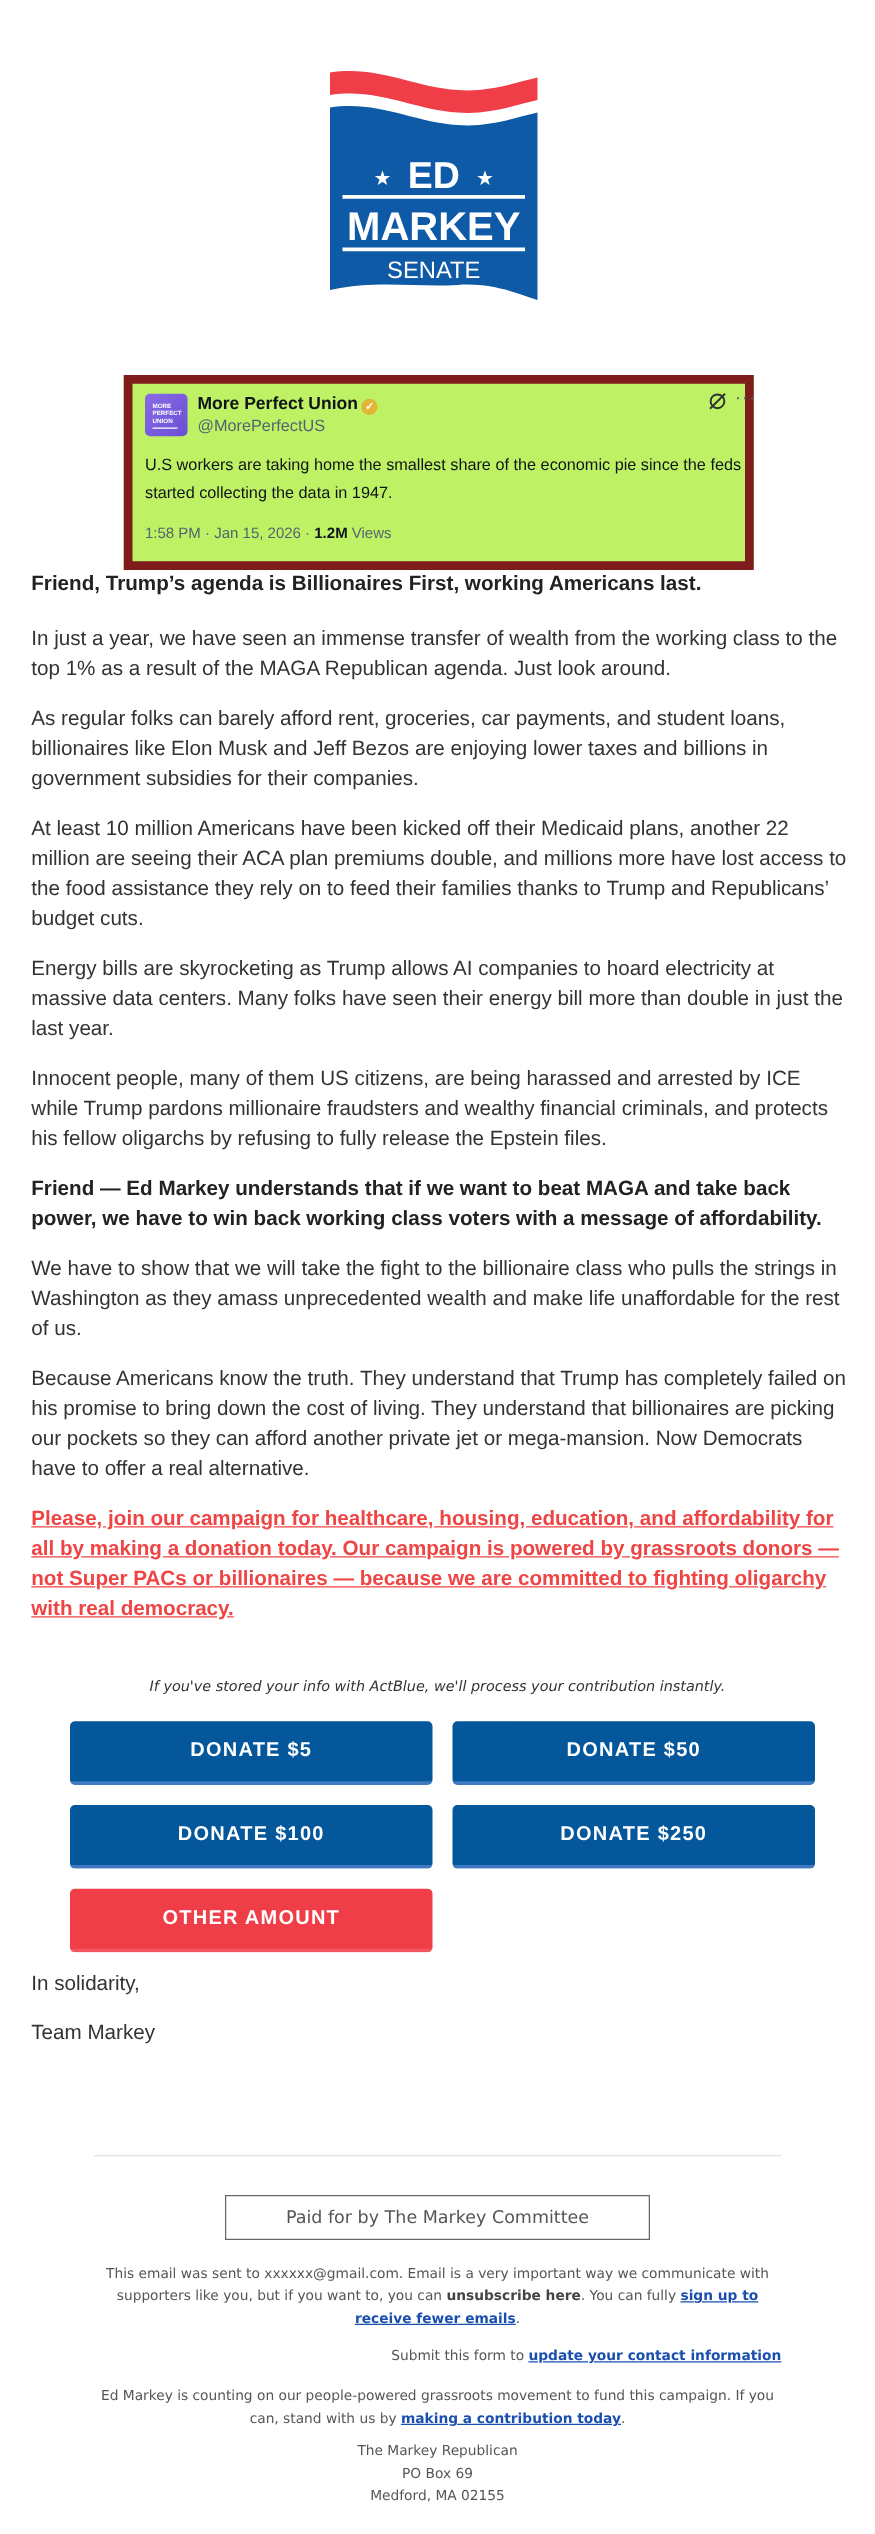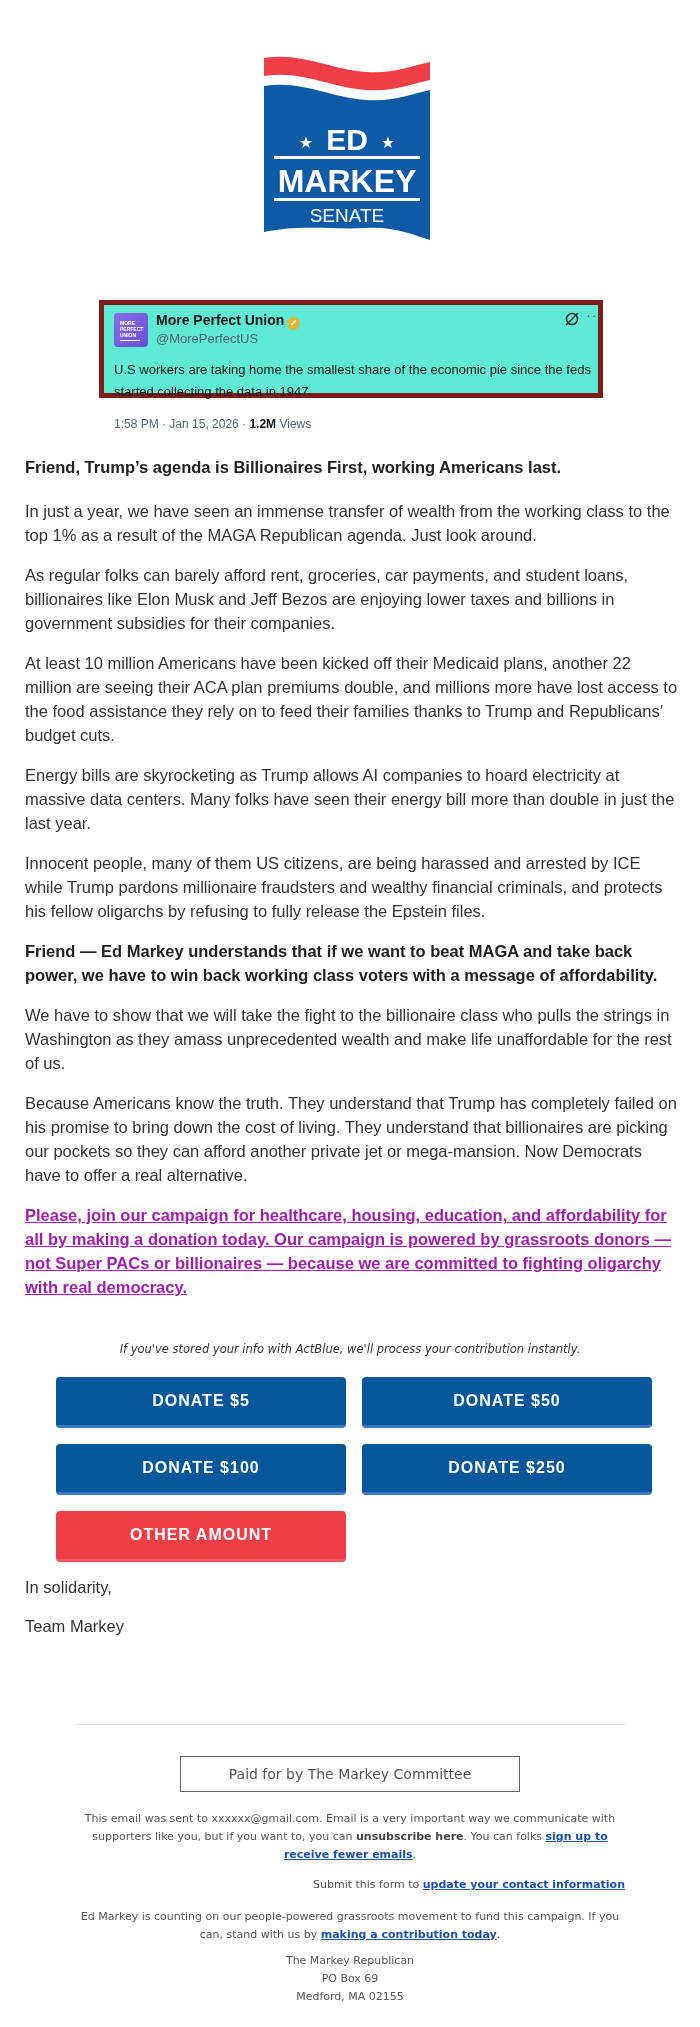--- a/index.html
+++ b/index.html
@@ -4,22 +4,22 @@
 <style>
   * { box-sizing: border-box; }
   html, body { margin: 0; padding: 0; background: #ffffff; }
   body { width: 700px; height: 2027px; position: relative; overflow: hidden;
          font-family: "Liberation Sans", sans-serif; color: #222; }
 
   
   .logo { position: absolute; left: 262px; top: 56px; width: 170px; height: 184px; }
 
   
-  .tweet { position: absolute; left: 99px; top: 300px; width: 504px; height: 98px;
-           border: 5px solid #7f1d1d; background: #5eead4; }
+  .tweet { position: absolute; left: 99px; top: 300px; width: 504px; height: 156px;
+           border: 7px solid #7f1d1d; background: #bef264; }
   .tweet .avatar { position: absolute; left: 10px; top: 8px; width: 34px; height: 34px;
            border-radius: 4px; background: linear-gradient(135deg,#8a6be6,#6a4fd6);
            color: #fff; font-size: 5px; line-height: 6px; padding: 7px 0 0 6px; font-weight: bold; }
   .tweet .avatar .ul { display:block; width:20px; height:1px; background:#fff; margin-top:2px; }
   .tweet .name { position: absolute; left: 52px; top: 7px; font-size: 14px; font-weight: bold; color: #0f1419; }
   .tweet .badge { display: inline-block; width: 13px; height: 13px; border-radius: 50%;
            background: #e2b534; color: #fff; font-size: 9px; line-height: 13px; text-align: center;
            vertical-align: -1px; margin-left: 3px; }
   .tweet .handle { position: absolute; left: 52px; top: 26px; font-size: 13px; color: #536471; }
   .tweet .grok { position: absolute; left: 460px; top: 6px; width: 16px; height: 16px; }
@@ -28,21 +28,21 @@
            line-height: 22px; color: #0f1419; }
   .tweet .meta { position: absolute; left: 10px; top: 112px; font-size: 12px; color: #536471; }
   .tweet .meta b { color: #0f1419; }
 
   
   .copy { position: absolute; left: 25px; top: 455px; width: 655px; }
   .copy p { margin: 0 0 16px 0; font-size: 16.5px; line-height: 24px; color: #333; }
   .copy p.lead { font-weight: bold; color: #222; margin-bottom: 20px; }
   .copy p.bold { font-weight: bold; color: #222; }
   .copy p.cta { margin-top: 4px; }
-  .copy p.cta a { color: #a21caf; font-weight: bold; text-decoration: underline; }
+  .copy p.cta a { color: #ef4444; font-weight: bold; text-decoration: underline; }
 
   .note { position: absolute; left: 0; top: 1342px; width: 700px; text-align: center;
           font-size: 11.5px; font-style: italic; color: #333; font-family: "DejaVu Sans", sans-serif; }
 
   
   .grid { position: absolute; left: 56px; top: 1377px; width: 588px; display: grid;
           grid-template-columns: 290px 290px; column-gap: 11px; row-gap: 13px; gap: 16px; }
   .btn { height: 51px; border-radius: 4px; background: #03579a; border-bottom: 3px solid #3e78c0;
          color: #fff; font-weight: bold; font-size: 16px; letter-spacing: 1px;
          display: flex; align-items: center; justify-content: center; cursor: pointer; }
@@ -125,21 +125,21 @@
 <div class="signoff">
   <div>In solidarity,</div>
   <div>Team Markey</div>
 </div>
 
 <div class="rule"></div>
 
 <div class="paid">Paid for by The Markey Committee</div>
 
 <div class="foot" style="top:1810px;">
-  <span>This email was sent to xxxxxx@gmail.com. Email is a very important way we communicate with supporters like you, but if you want to, you can </span><b>unsubscribe here</b><span>. You can folks </span><a href="#">sign up to receive fewer emails</a><span>.</span>
+  <span>This email was sent to xxxxxx@gmail.com. Email is a very important way we communicate with supporters like you, but if you want to, you can </span><b>unsubscribe here</b><span>. You can fully </span><a href="#">sign up to receive fewer emails</a><span>.</span>
 </div>
 
 <div class="foot" style="top:1876px;text-align:right;">
   <span>Submit this form to </span><a href="#">update your contact information</a>
 </div>
 
 <div class="foot" style="top:1908px;">
   <span>Ed Markey is counting on our people-powered grassroots movement to fund this campaign. If you can, stand with us by </span><a href="#">making a contribution today</a><span>.</span>
 </div>
 

